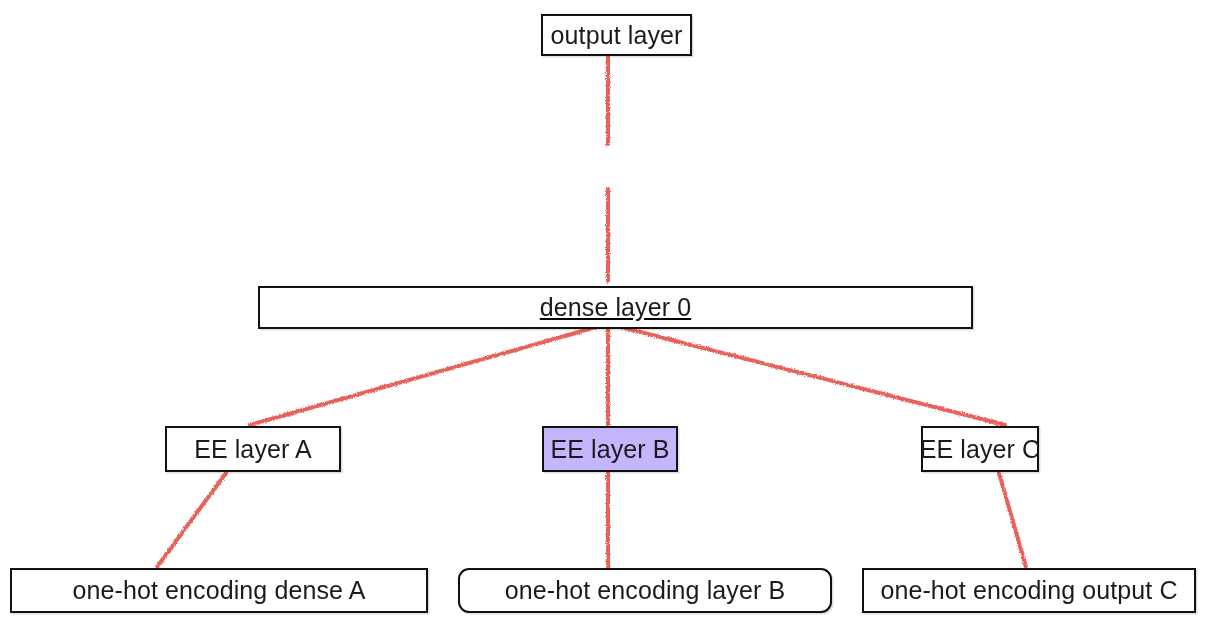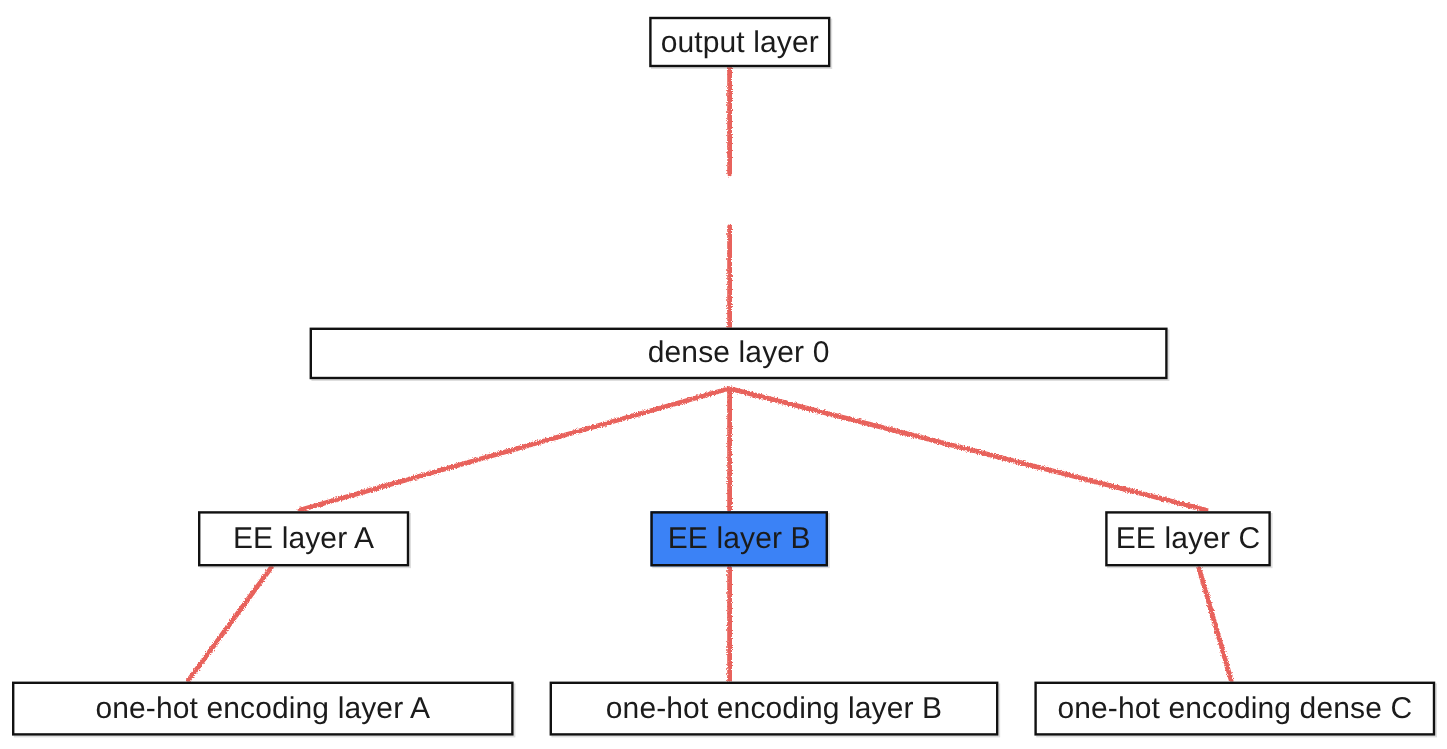--- a/index.html
+++ b/index.html
@@ -45,21 +45,21 @@
     white-space: nowrap;
     user-select: none;
   }
   .n-output      { left: 541px; top: 14px;  width: 151px; height: 42px; }
   .n-dense1      { left: 258px; top: 145px; width: 715px; height: 44px; }
   .n-dense0      { left: 258px; top: 281px; width: 715px; height: 43px; }
   .n-ee-a        { left: 165px; top: 426px; width: 147px; height: 46px; }
   .n-ee-b        { left: 542px; top: 426px; width: 148px; height: 46px; }
   .n-ee-c        { left: 921px; top: 426px; width: 147px; height: 46px; }
   .n-onehot-a    { left: 10px;  top: 568px; width: 418px; height: 45px; }
-  .n-onehot-b    { left: 458px; top: 568px; width: 374px; height: 45px; }
+  .n-onehot-b    { left: 458px; top: 568px; width: 374px; height: 45px; border-radius: 11px; }
   .n-onehot-c    { left: 862px; top: 568px; width: 334px; height: 45px; }
 </style>
 </head>
 <body>
 
 <div id="diagram-canvas" style="background: rgb(255, 255, 255);">
 
   <svg id="edge-layer" viewBox="0 0 1206 624" width="1206" height="624" aria-hidden="true">
     <defs>
       <filter id="sketchy" x="-20%" y="-20%" width="140%" height="140%">
@@ -77,41 +77,41 @@
         <line x1="608" y1="567" x2="608" y2="473" stroke="#e8625c" stroke-width="4" stroke-linecap="round"></line>
         <line x1="1026" y1="567" x2="999" y2="473" stroke="#e8625c" stroke-width="4" stroke-linecap="round"></line>
       </g>
   </svg>
 
   <div class="node-box n-output" style="left: 541px; top: 14px; width: 151px; height: 42px; border-color: rgb(17, 17, 17); background: rgb(255, 255, 255);">
     <span class="node-label" style="color: rgb(27, 27, 27);">output layer</span>
   </div>
 
 
-  <div class="node-box n-dense0" style="left: 258px; top: 273px; width: 715px; height: 43px; border-color: rgb(17, 17, 17); background: rgb(255, 255, 255);">
+  <div class="node-box n-dense0" style="left: 258px; top: 286px; width: 715px; height: 43px; border-color: rgb(17, 17, 17); background: rgb(255, 255, 255); text-decoration: underline;">
     <span class="node-label" style="color: rgb(27, 27, 27);">dense layer 0</span>
   </div>
 
   <div class="node-box n-ee-a" style="left: 165px; top: 426px; width: 176px; height: 46px; border-color: rgb(17, 17, 17); background: rgb(255, 255, 255);">
     <span class="node-label" style="color: rgb(27, 27, 27);">EE layer A</span>
   </div>
 
-  <div class="node-box n-ee-b" style="left: 542px; top: 426px; width: 148px; height: 46px; border-color: rgb(17, 17, 17); background: #3b82f6;">
+  <div class="node-box n-ee-b" style="left: 542px; top: 426px; width: 136px; height: 46px; border-color: rgb(17, 17, 17); background: #c4b5fd;">
     <span class="node-label" style="color: rgb(27, 27, 27);">EE layer B</span>
   </div>
 
-  <div class="node-box n-ee-c" style="left: 921px; top: 426px; width: 138px; height: 46px; border-color: rgb(17, 17, 17); background: rgb(255, 255, 255); text-align: center;">
+  <div class="node-box n-ee-c" style="left: 921px; top: 426px; width: 118px; height: 46px; border-color: rgb(17, 17, 17); background: rgb(255, 255, 255); text-align: center;">
     <span class="node-label" style="color: rgb(27, 27, 27);">EE layer C</span>
   </div>
 
   <div class="node-box n-onehot-a" style="left: 10px; top: 568px; width: 418px; height: 45px; border-color: rgb(17, 17, 17); background: rgb(255, 255, 255);">
-    <span class="node-label" style="color: rgb(27, 27, 27);">one-hot encoding layer A</span>
+    <span class="node-label" style="color: rgb(27, 27, 27);">one-hot encoding dense A</span>
   </div>
 
   <div class="node-box n-onehot-b" style="left: 458px; top: 568px; width: 374px; height: 45px; border-color: rgb(17, 17, 17); background: rgb(255, 255, 255);">
     <span class="node-label" style="color: rgb(27, 27, 27);">one-hot encoding layer B</span>
   </div>
 
   <div class="node-box n-onehot-c" style="left: 862px; top: 568px; width: 334px; height: 45px; border-color: rgb(17, 17, 17); background: rgb(255, 255, 255);">
-    <span class="node-label" style="color: rgb(27, 27, 27);">one-hot encoding dense C</span>
+    <span class="node-label" style="color: rgb(27, 27, 27);">one-hot encoding output C</span>
   </div>
 
 </div>
 
 </body></html>

